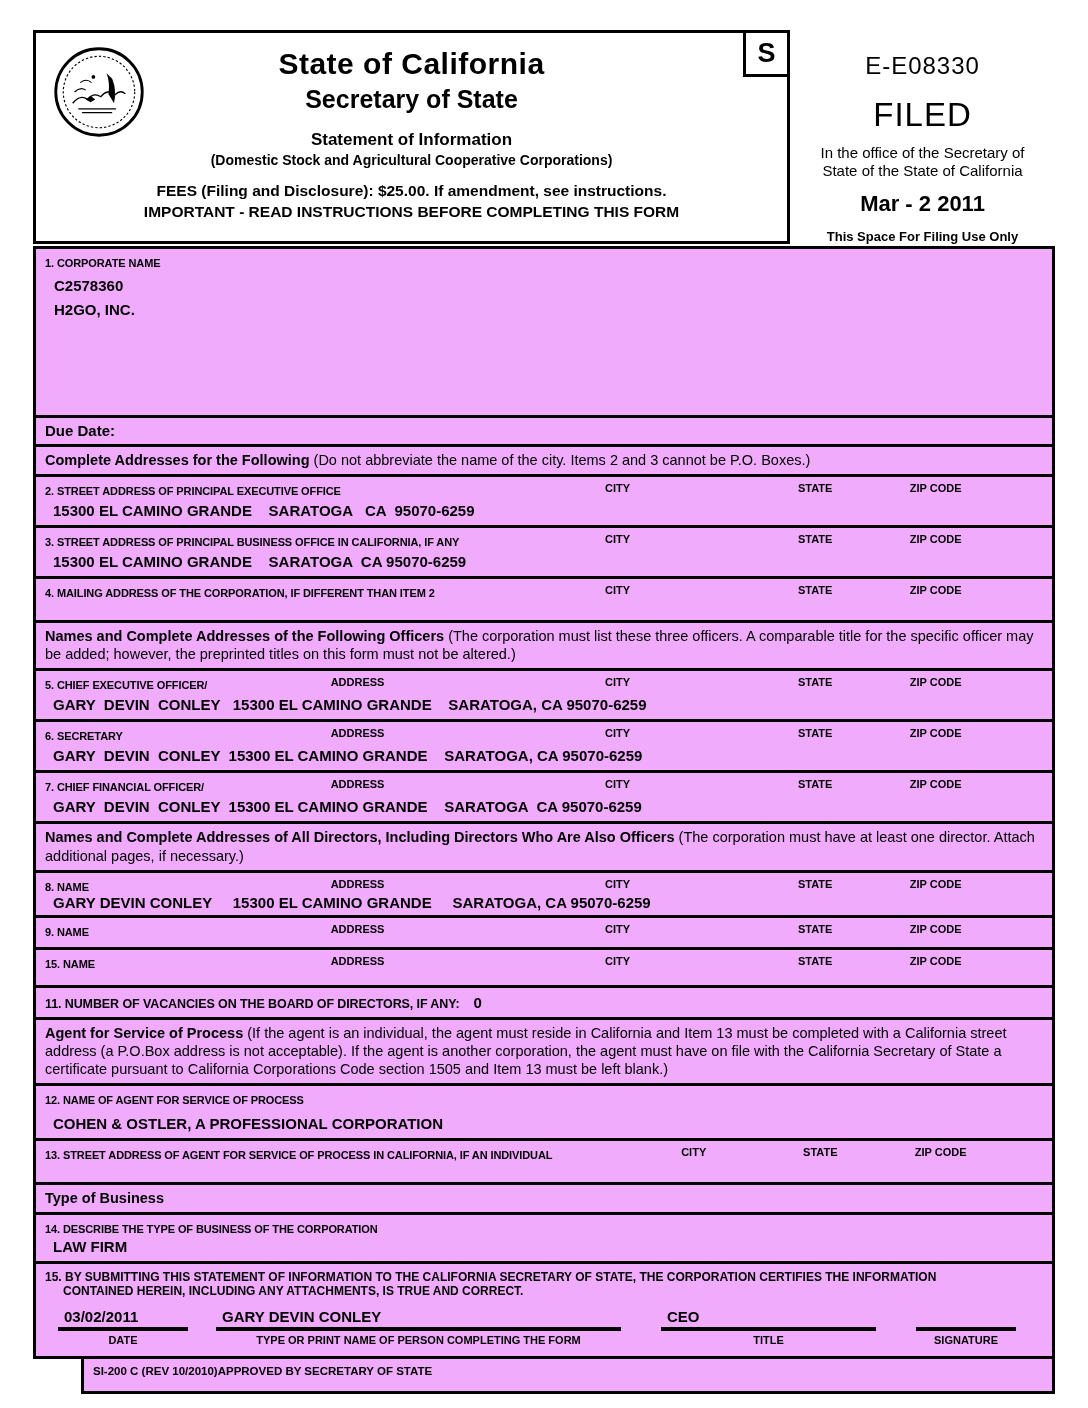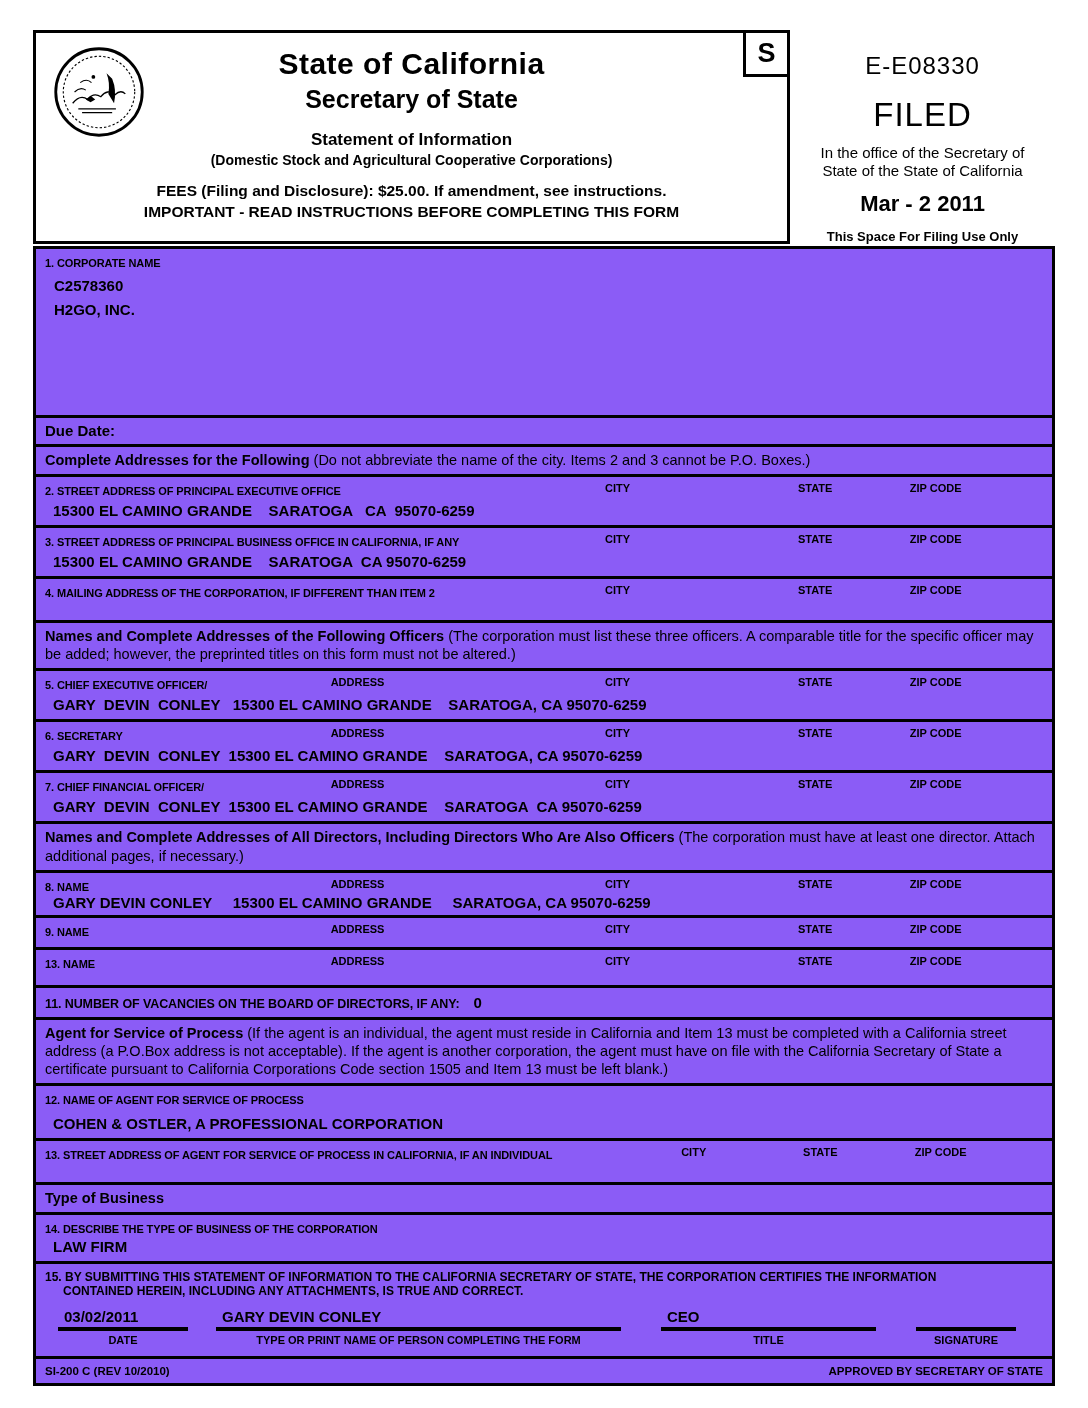--- a/index.html
+++ b/index.html
@@ -23,21 +23,21 @@
   .filing { flex:1; text-align:center; padding-top:22px; display:flex; flex-direction:column; }
   .f-num  { font-size:24px; font-weight:400; letter-spacing:1px; }
   .f-filed{ font-size:33px; font-weight:400; margin-top:16px; letter-spacing:1px; }
   .f-off  { font-size:15px; margin-top:1px; }
   .f-off.first { margin-top:10px; }
   .f-date { font-size:22px; font-weight:700; margin-top:12px; }
   .f-note { font-size:13px; font-weight:600; margin-top:12px; }
 
   
   .stack { margin-top:2px; }
-  .row { border:3px solid #000; margin-top:-3px; position:relative; background:#8b5cf6; }
+  .row { border:3px solid #000; margin-top:-3px; position:relative; background:#f0abfc; }
   .row.first { margin-top:0; }
   .lblline { position:relative; height:21px; padding:4px 0 0 9px; }
   .lbl { font-size:11px; font-weight:700; letter-spacing:-0.1px; }
   .ch { position:absolute; top:5px; font-size:11px; font-weight:700; }
   .c-addr { left:29%; }  .c-city { left:56%; }  .c-state { left:75%; }  .c-zip { left:86%; }
   .c-city13 { left:63.5%; }  .c-state13 { left:75.5%; }  .c-zip13 { left:86.5%; }
   .val { display:block; font-size:15px; font-weight:700; white-space:pre; padding:4px 0 6px 17px; }
   .secbar { padding:4px 16px 5px 9px; font-size:14.5px; line-height:1.25; }
   .secbar b { font-weight:700; }
   .secbar span.norm { font-weight:400; }
@@ -55,21 +55,21 @@
   .sigrow { display:flex; align-items:flex-end; padding:10px 14px 2px 22px; }
   .sigcell { display:flex; flex-direction:column; }
   .sigval { font-size:15px; font-weight:700; padding:0 4px 2px 6px; border-bottom:4px solid #000; min-height:22px; white-space:pre; }
   .siglab { font-size:11px; font-weight:700; text-align:center; padding-top:3px; }
   .w-date { width:130px; }
   .w-name { width:405px; margin-left:28px;justify-content:center; }
   .w-title{ width:215px; margin-left:40px; }
   .w-sig  { width:100px; margin-left:40px; }
   .sigpad { height:8px; }
 
-  .footer { display:flex; justify-content:space-between; padding:6px 9px 6px 9px; }
+  .footer { display:flex; justify-content:flex-start; padding:6px 9px 14px 9px;margin-left:48px; }
   .footer div { font-size:11.5px; font-weight:700; }
 </style>
 </head>
 <body>
 
 <div class="page">
 
   <div class="top">
     <div class="hdr-box">
       <svg class="seal" width="94" height="94" viewBox="0 0 100 100" aria-hidden="true">
@@ -204,21 +204,21 @@
         <span class="ch c-addr">ADDRESS</span>
         <span class="ch c-city">CITY</span>
         <span class="ch c-state">STATE</span>
         <span class="ch c-zip">ZIP CODE</span>
       </div>
       <div class="sp8"></div>
     </div>
 
     <div class="row">
       <div class="lblline">
-        <span class="lbl">13. NAME</span>
+        <span class="lbl">15. NAME</span>
         <span class="ch c-addr">ADDRESS</span>
         <span class="ch c-city">CITY</span>
         <span class="ch c-state">STATE</span>
         <span class="ch c-zip">ZIP CODE</span>
       </div>
       <div class="sp14"></div>
     </div>
 
     <div class="row inline11">
       <span class="lbl">11.  NUMBER OF VACANCIES ON THE BOARD OF DIRECTORS, IF ANY:</span>

